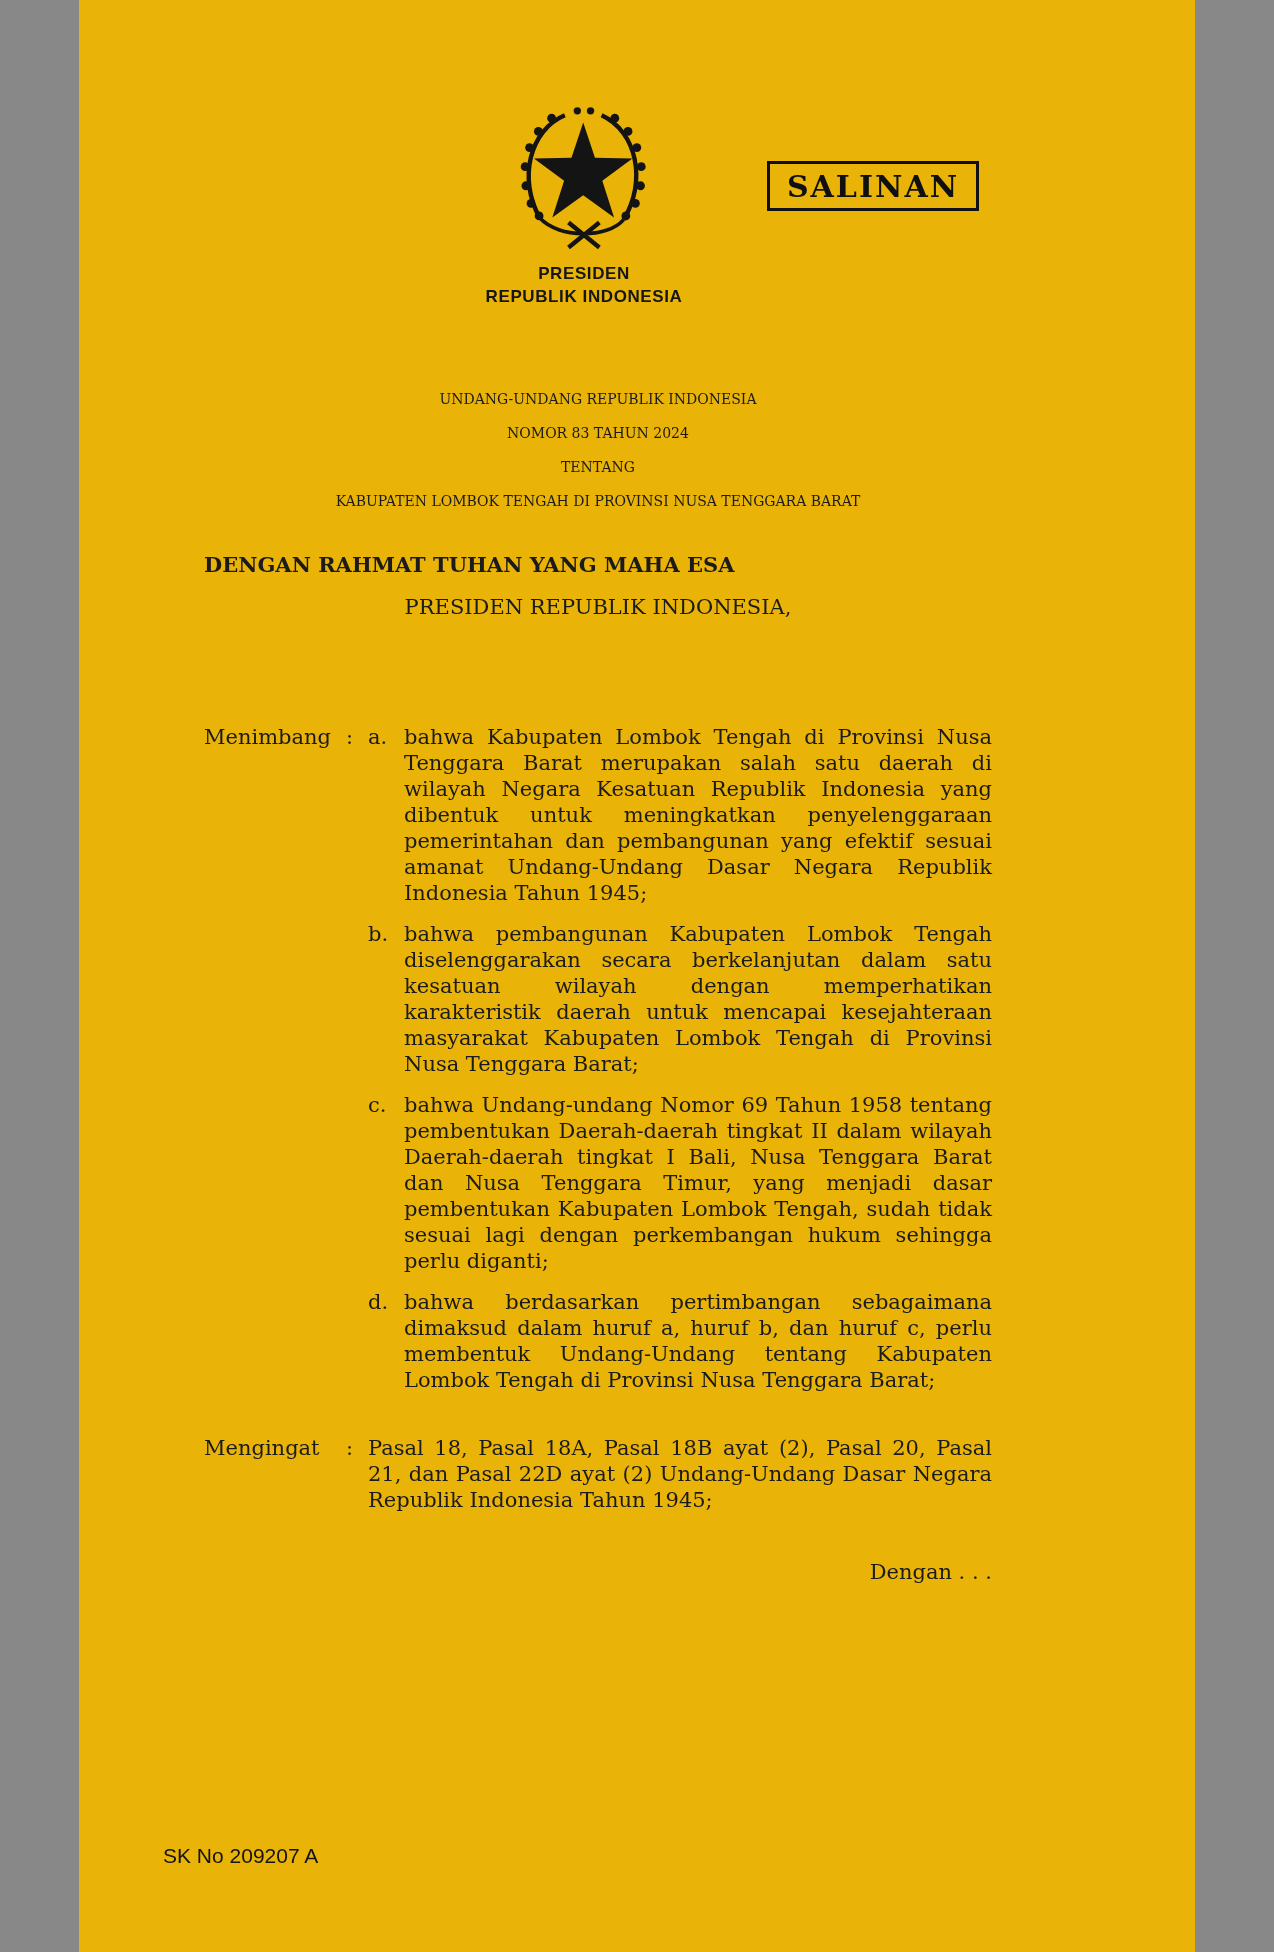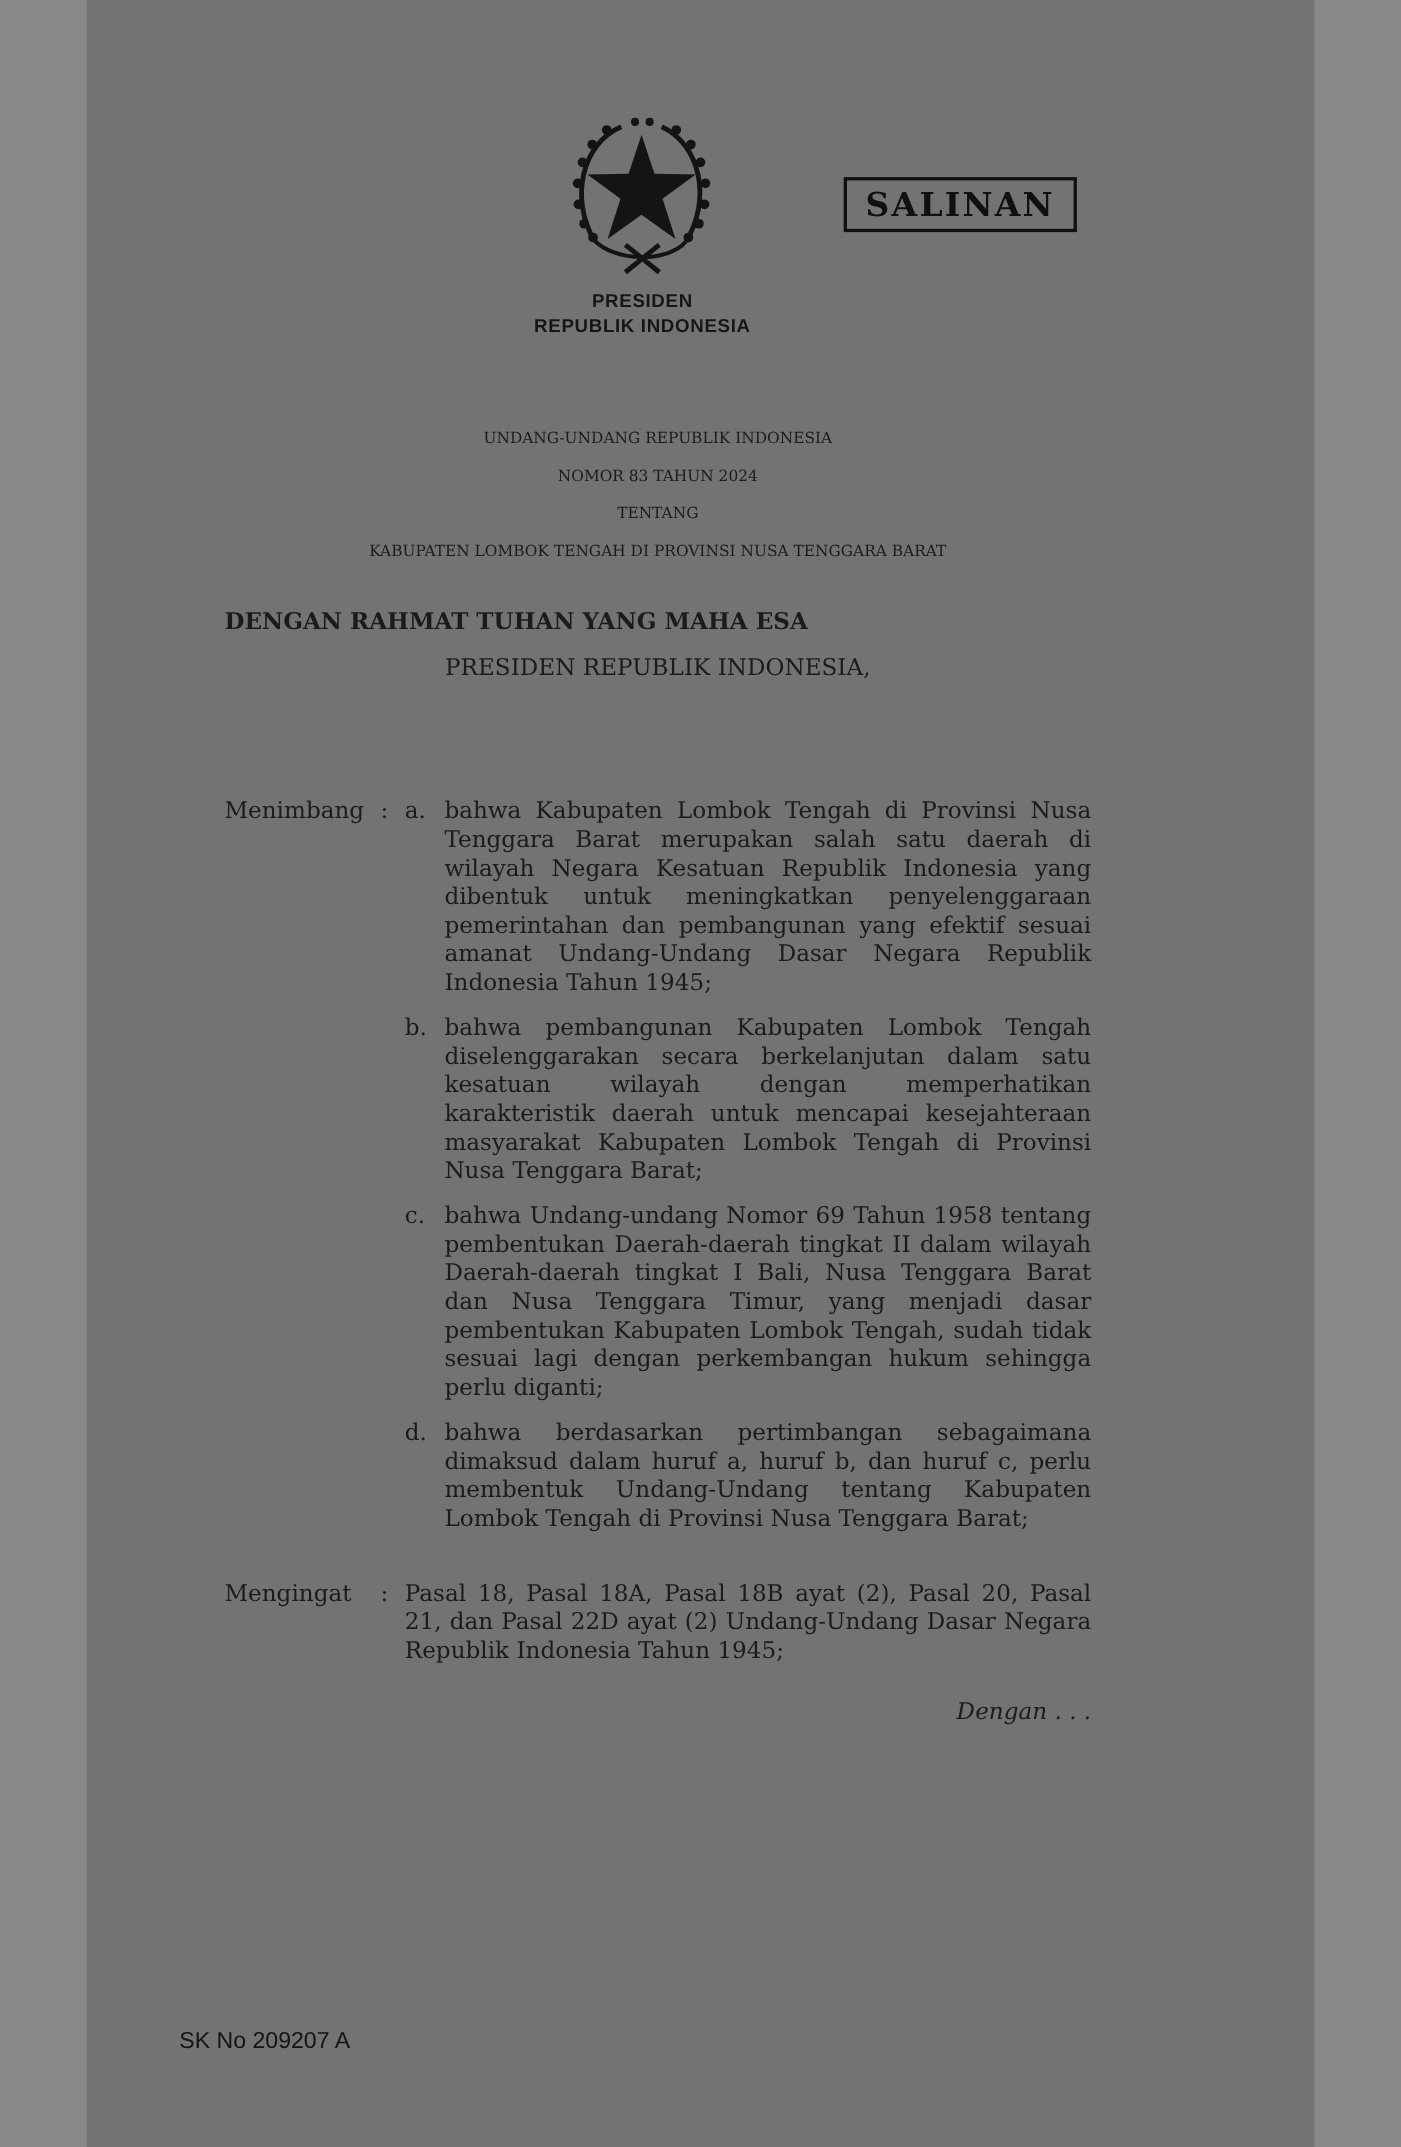--- a/index.html
+++ b/index.html
@@ -5,21 +5,21 @@
   html, body {
     margin: 0;
     padding: 0;
     background: #888;
   }
   .page {
     position: relative;
     width: 1116px;
     height: 1952px;
     margin: 0 auto;
-    background: #737373;
+    background: #eab308;
     font-family: "DejaVu Serif", serif;
     color: #1b1b1b;
     overflow: hidden;
   }
   .emblem {
     position: absolute;
     top: 102px;
     left: 428px;
     width: 148px;
     height: 158px;
@@ -92,23 +92,22 @@
     text-align: justify;
     text-justify: inter-word;
   }
   .remembering {
     margin-top: 42px;
   }
   .remembering .clause-text {
     grid-column: 3 / 5;
   }
   .catchword {
-    margin-top: 30px;
+    margin-top: 46px;
     text-align: right;
-    font-style: italic;
   }
   .footer-code {
     position: absolute;
     top: 1844px;
     left: 84px;
     font-family: "Liberation Sans", sans-serif;
     font-size: 21px;
     color: #141414;
   }
 </style>

